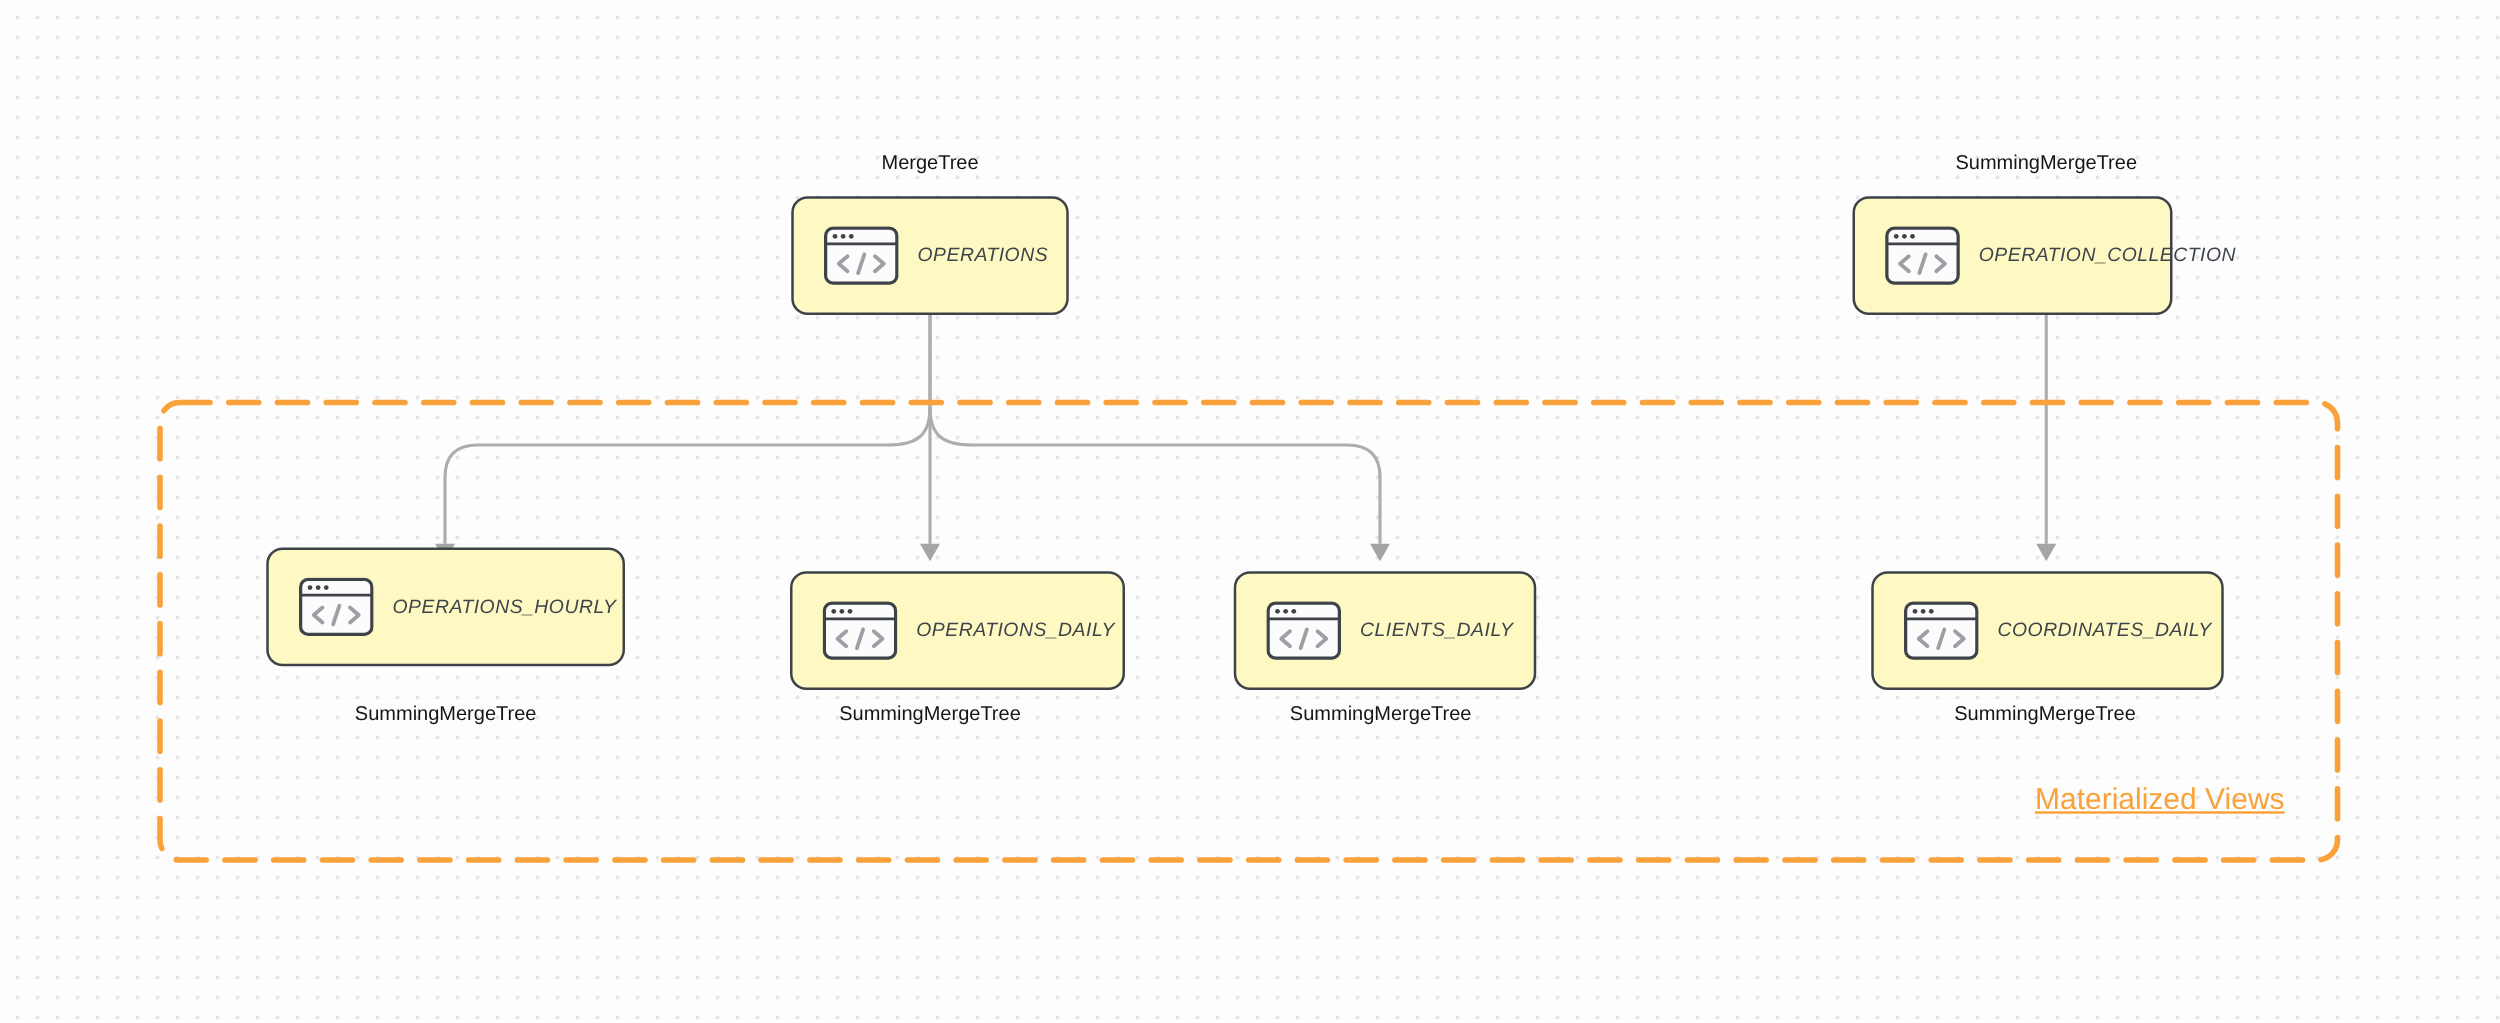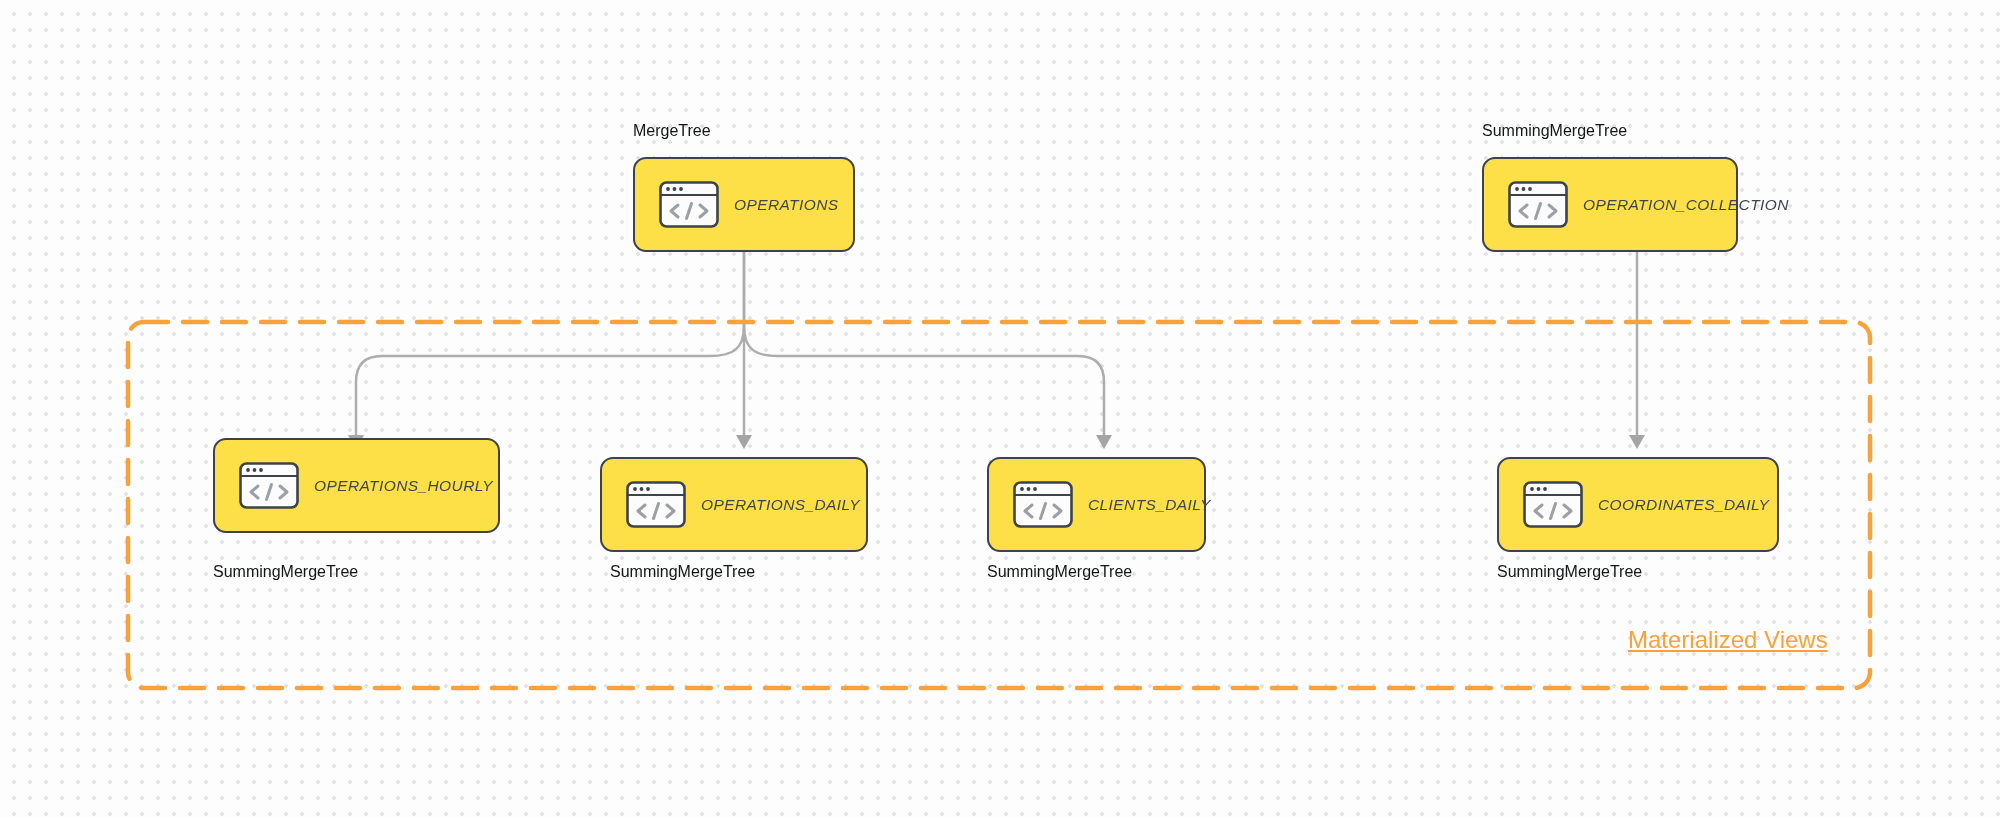--- a/index.html
+++ b/index.html
@@ -34,21 +34,21 @@
     fill: none;
     stroke: #f9a23b;
     stroke-width: 4.5;
     stroke-dasharray: 24 15;
     stroke-linecap: round;
   }
   .node {
     position: absolute;
     height: 95px;
     box-sizing: border-box;
-    background: #fde047;
+    background: #fef9c3;
     border: 2.5px solid #3e4349;
     border-radius: 13px;
     display: flex;
     align-items: center;
     padding-left: 24px;
     gap: 15px;
   }
   .node .icon {
     flex: 0 0 auto;
     display: inline-flex;
@@ -56,20 +56,21 @@
   .node-label {
     font-style: italic;
     font-size: 15.5px;
     letter-spacing: 0.4px;
     color: #3e444b;
     white-space: nowrap;
   }
   .engine-label {
     position: absolute;
     height: 20px;
+    text-align: center;
     font-size: 16px;
     color: #131519;
     white-space: nowrap;
   }
   .group-label {
     position: absolute;
     font-size: 24px;
     font-weight: 500;
     color: #f9a23b;
     white-space: nowrap;
@@ -144,37 +145,37 @@
         <circle cx="15.5" cy="8" r="1.9" fill="#3e4349"></circle>
         <circle cx="22" cy="8" r="1.9" fill="#3e4349"></circle>
       <polyline points="19,24 12,30 19,36" fill="none" stroke="#9ba0a7" stroke-width="3" stroke-linecap="round" stroke-linejoin="round"></polyline>
       <line x1="32.5" y1="22.5" x2="27.5" y2="37.5" stroke="#9ba0a7" stroke-width="3" stroke-linecap="round"></line>
       <polyline points="41,24 48,30 41,36" fill="none" stroke="#9ba0a7" stroke-width="3" stroke-linecap="round" stroke-linejoin="round"></polyline>
     </svg>
   </span>
   <span class="node-label">OPERATIONS_HOURLY</span>
 </div>
 
-<div class="node" style="left:600px;top:457px;width:268px">
+<div class="node" style="left:632px;top:457px;width:268px">
   <span class="icon">
     <svg width="60" height="47" viewBox="0 0 60 47">
       <rect x="1.5" y="1.5" width="57" height="44" rx="6" fill="#fcfcfc" stroke="#3e4349" stroke-width="2.6"></rect>
       <line x1="1.5" y1="14" x2="58.5" y2="14" stroke="#3e4349" stroke-width="2.2"></line>
       <circle cx="9" cy="8" r="1.9" fill="#3e4349"></circle>
         <circle cx="15.5" cy="8" r="1.9" fill="#3e4349"></circle>
         <circle cx="22" cy="8" r="1.9" fill="#3e4349"></circle>
       <polyline points="19,24 12,30 19,36" fill="none" stroke="#9ba0a7" stroke-width="3" stroke-linecap="round" stroke-linejoin="round"></polyline>
       <line x1="32.5" y1="22.5" x2="27.5" y2="37.5" stroke="#9ba0a7" stroke-width="3" stroke-linecap="round"></line>
       <polyline points="41,24 48,30 41,36" fill="none" stroke="#9ba0a7" stroke-width="3" stroke-linecap="round" stroke-linejoin="round"></polyline>
     </svg>
   </span>
   <span class="node-label">OPERATIONS_DAILY</span>
 </div>
 
-<div class="node" style="left:987px;top:457px;width:219px">
+<div class="node" style="left:987px;top:457px;width:242px">
   <span class="icon">
     <svg width="60" height="47" viewBox="0 0 60 47">
       <rect x="1.5" y="1.5" width="57" height="44" rx="6" fill="#fcfcfc" stroke="#3e4349" stroke-width="2.6"></rect>
       <line x1="1.5" y1="14" x2="58.5" y2="14" stroke="#3e4349" stroke-width="2.2"></line>
       <circle cx="9" cy="8" r="1.9" fill="#3e4349"></circle>
         <circle cx="15.5" cy="8" r="1.9" fill="#3e4349"></circle>
         <circle cx="22" cy="8" r="1.9" fill="#3e4349"></circle>
       <polyline points="19,24 12,30 19,36" fill="none" stroke="#9ba0a7" stroke-width="3" stroke-linecap="round" stroke-linejoin="round"></polyline>
       <line x1="32.5" y1="22.5" x2="27.5" y2="37.5" stroke="#9ba0a7" stroke-width="3" stroke-linecap="round"></line>
       <polyline points="41,24 48,30 41,36" fill="none" stroke="#9ba0a7" stroke-width="3" stroke-linecap="round" stroke-linejoin="round"></polyline>

